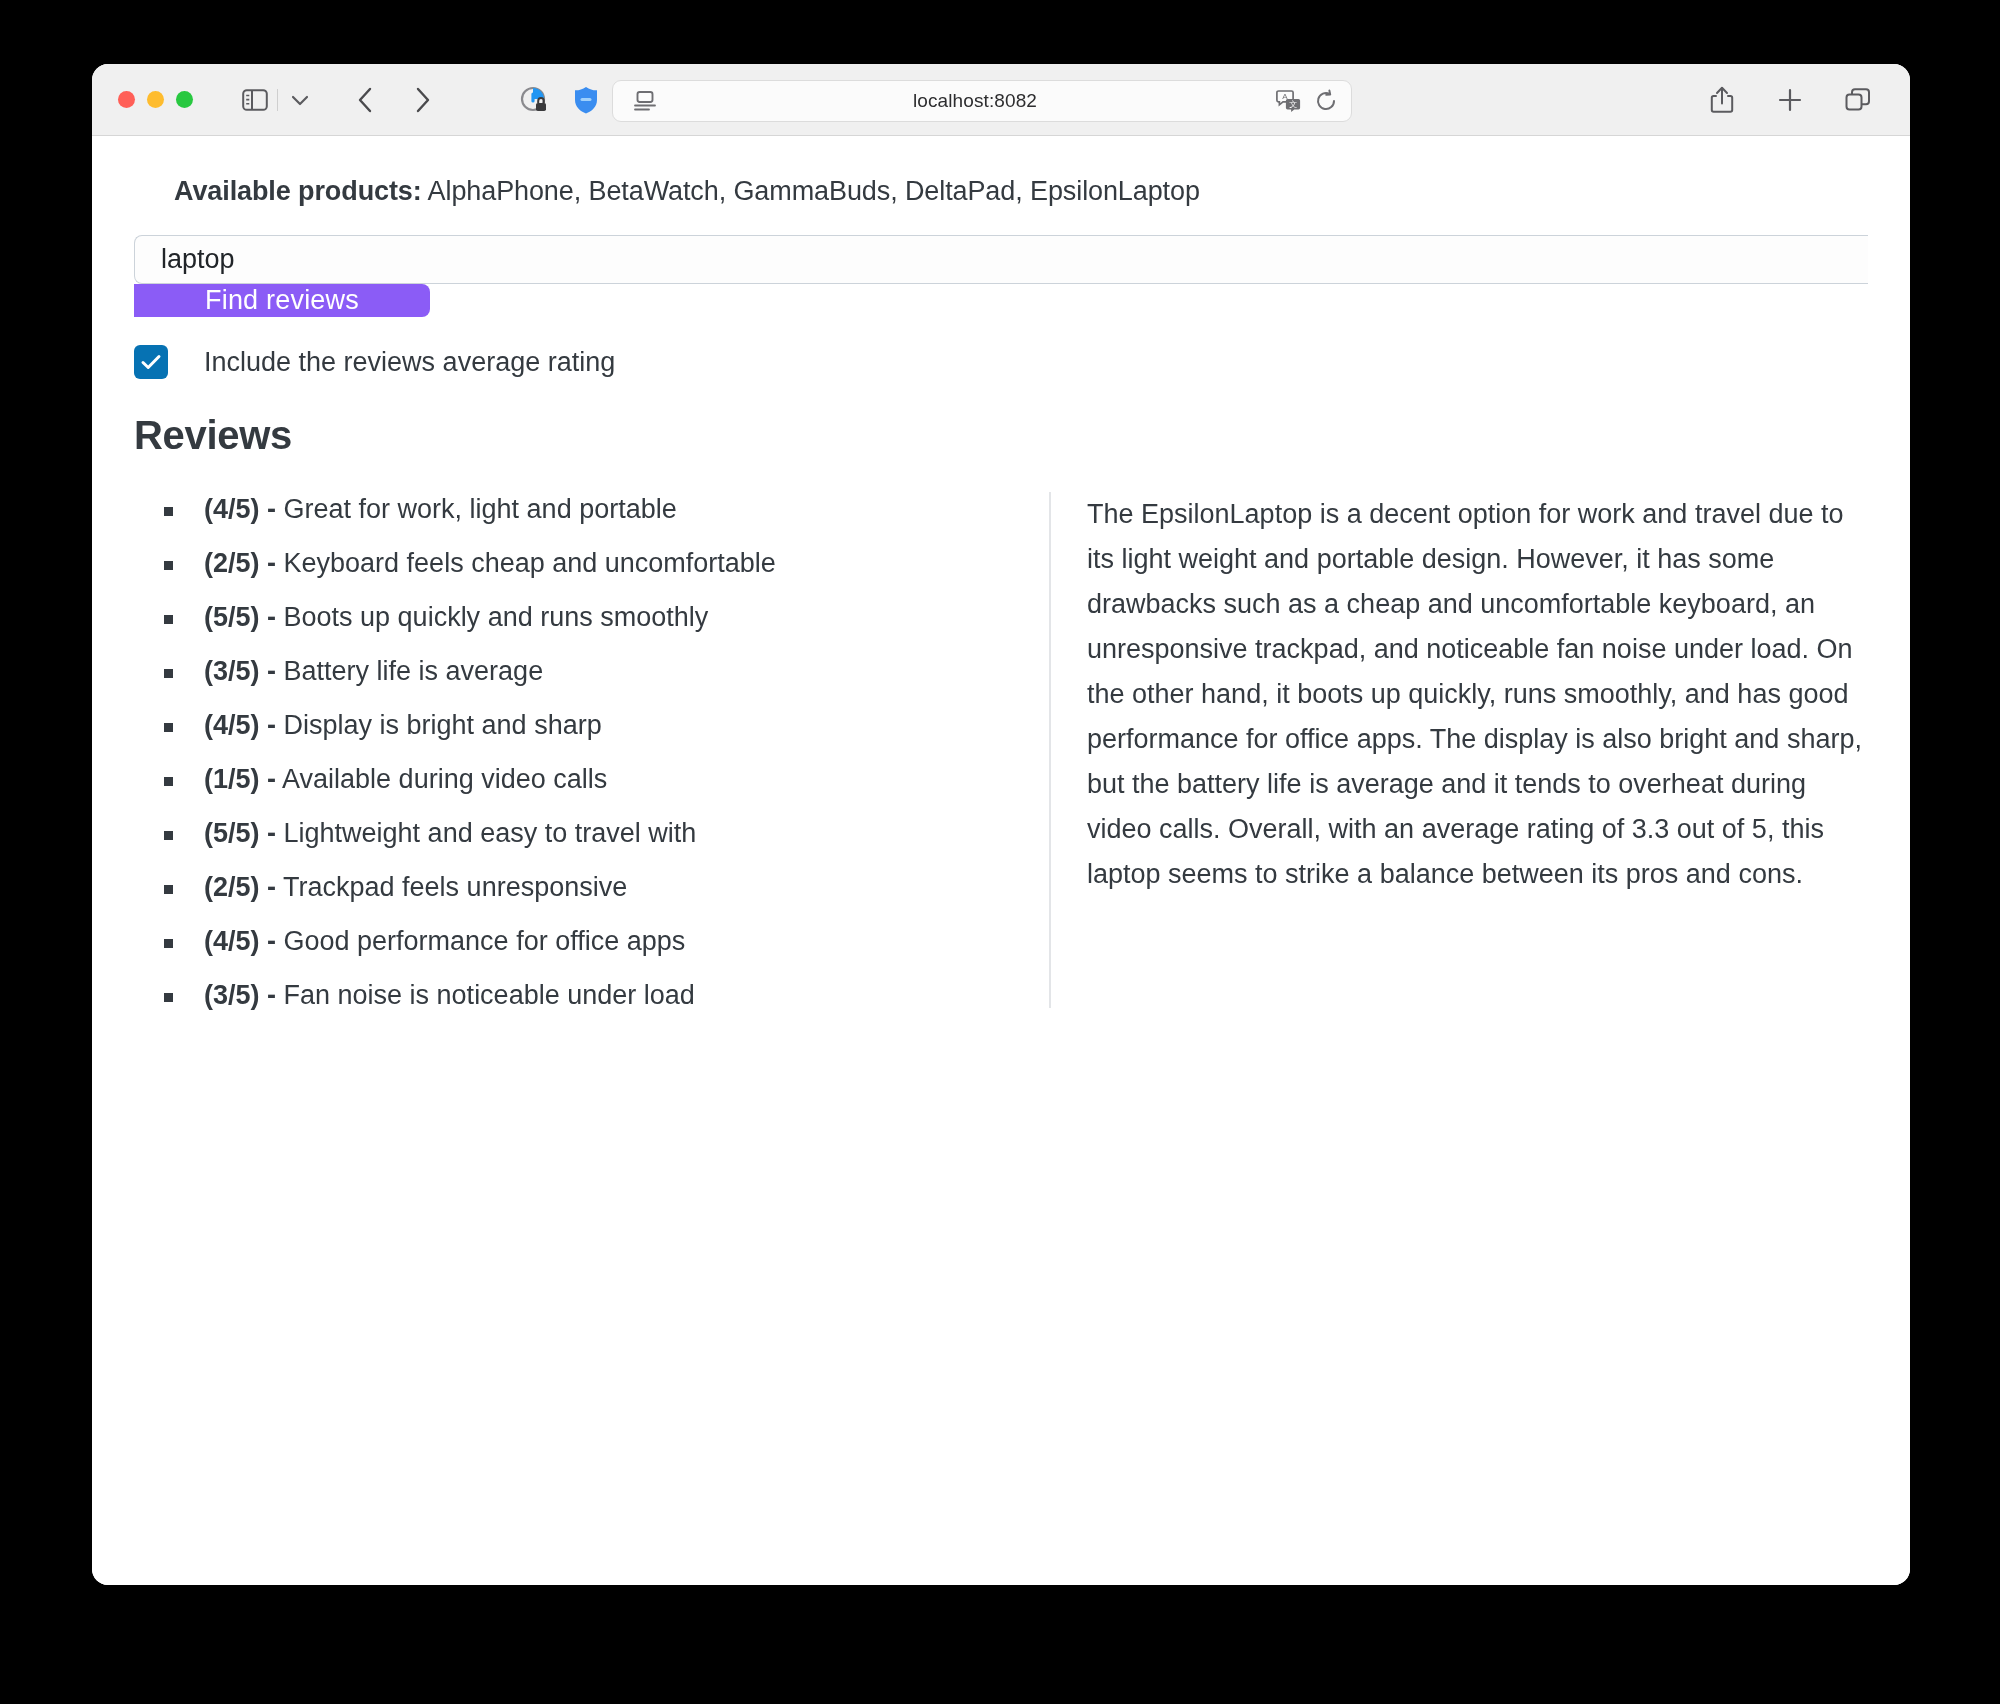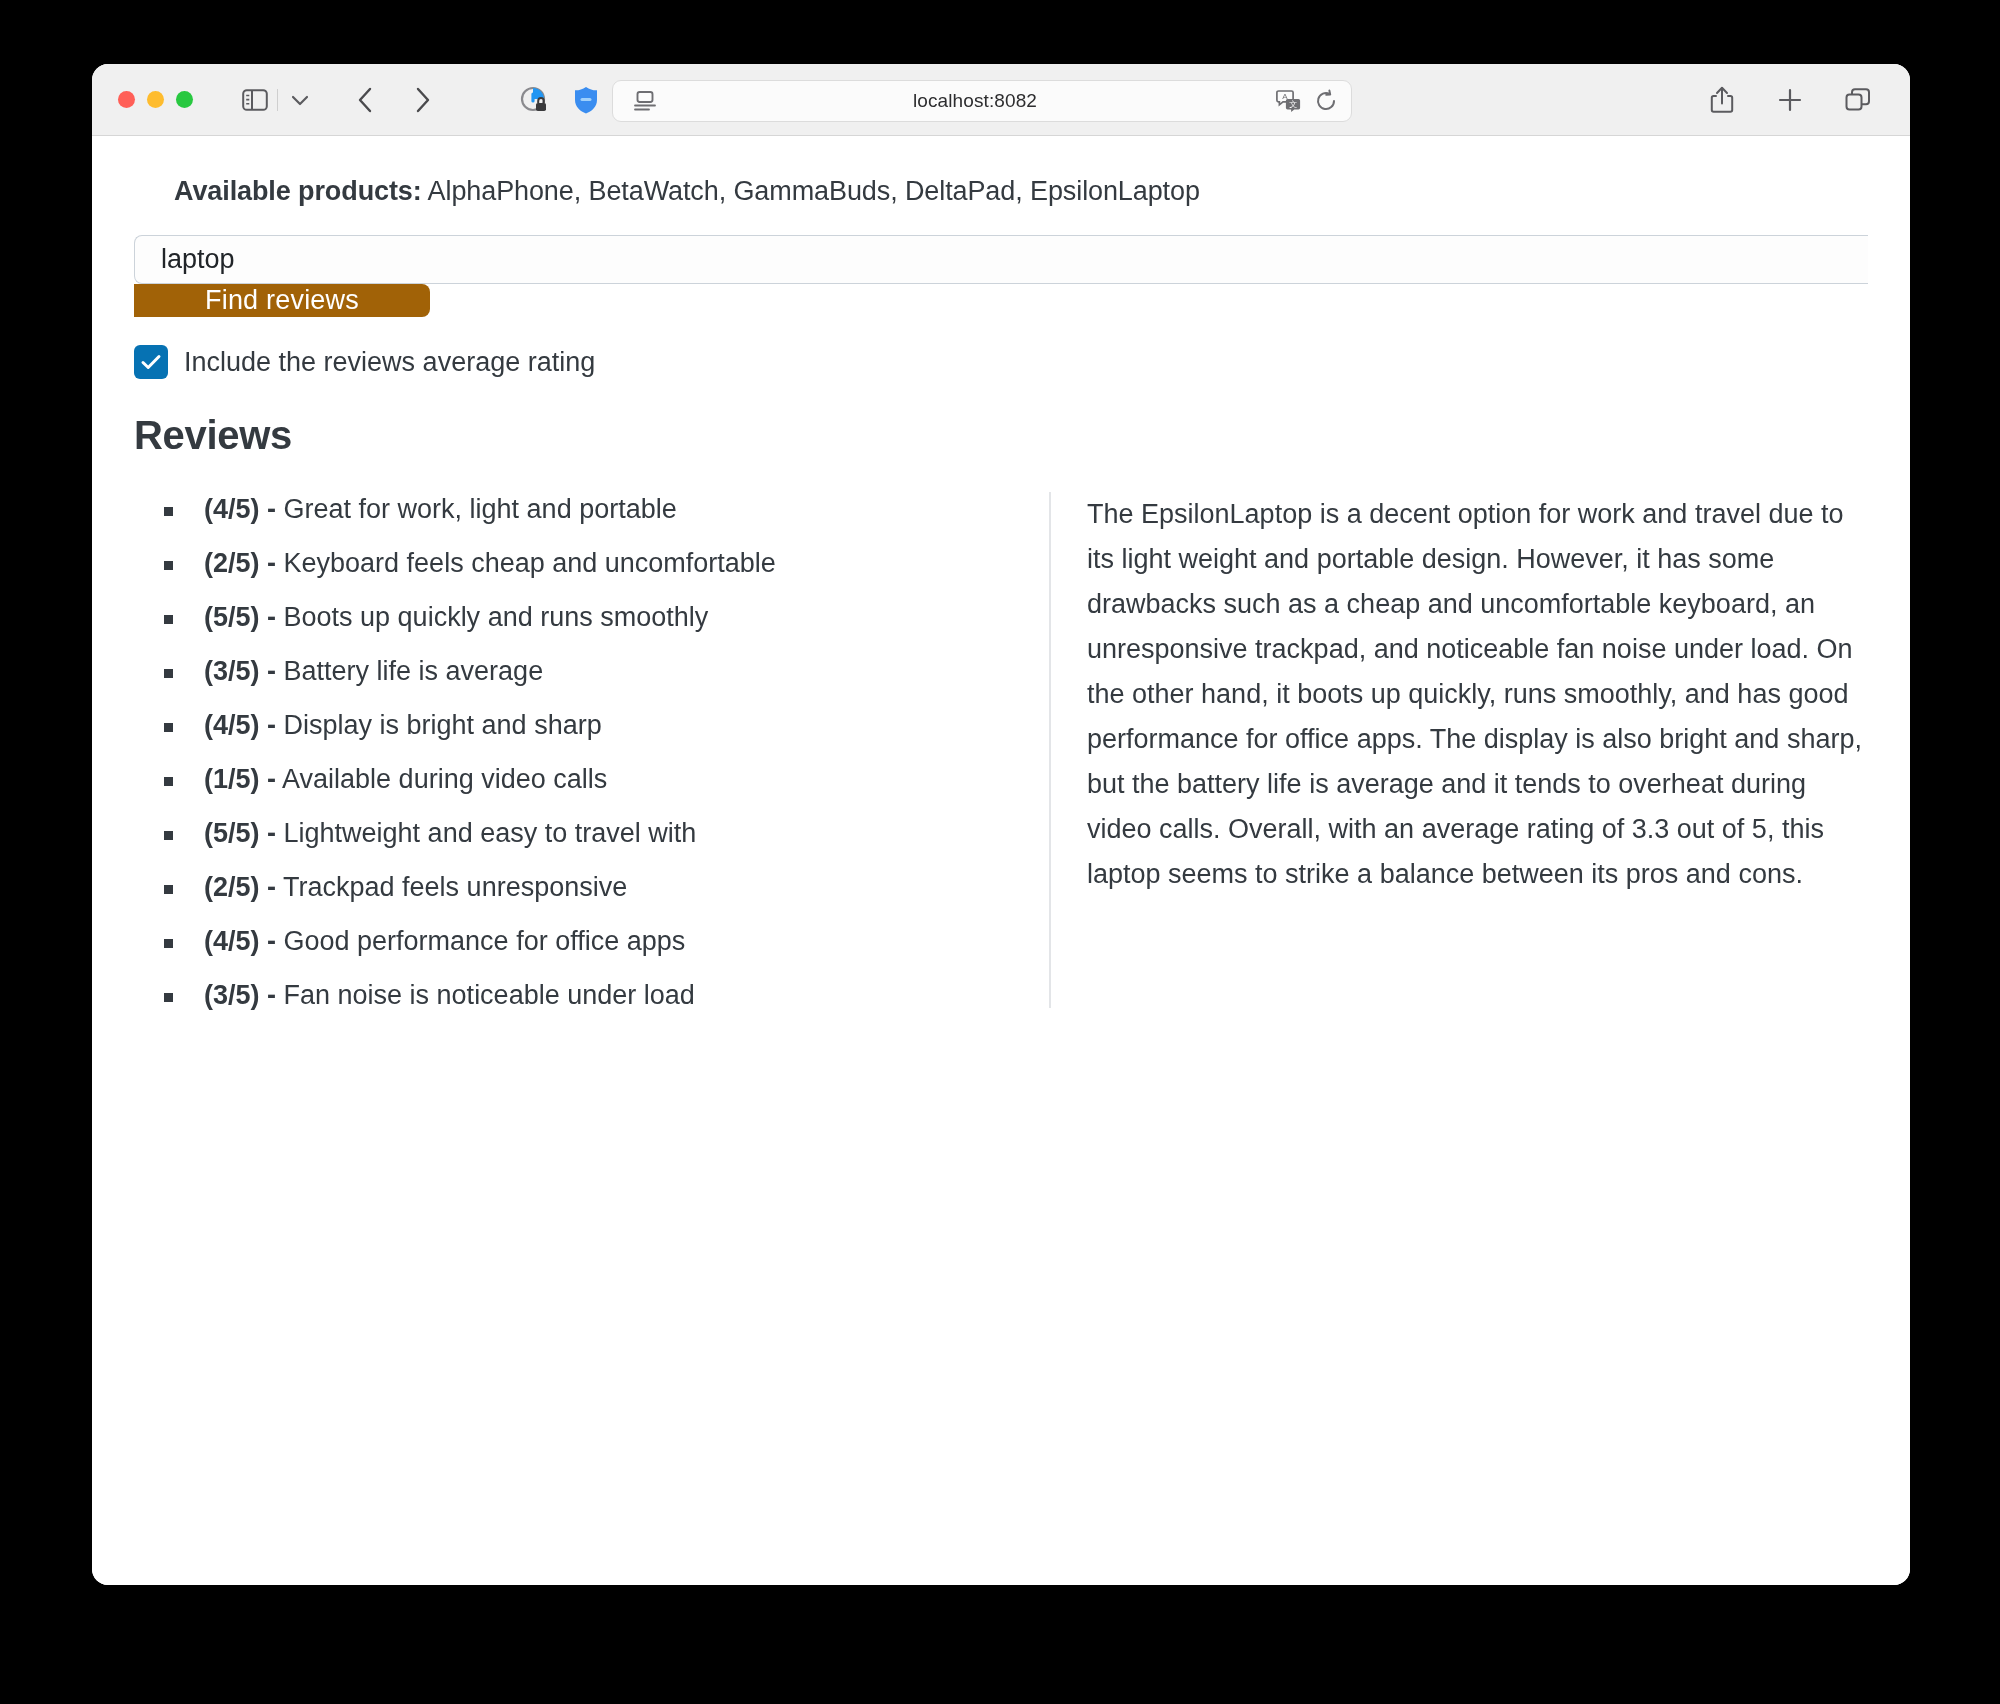--- a/index.html
+++ b/index.html
@@ -133,36 +133,36 @@
     border-radius: 8px 0 0 8px;
     background: #fdfdfd;
     font-size: 27px;
     font-family: "Liberation Sans", sans-serif;
     color: #212529;
     padding: 0 26px;
     outline: none;
   }
   #find-btn {
     width: 296px;
-    background: #a16207;
+    background: #8b5cf6;
     color: #ffffff;
     border: none;
     border-radius: 0 8px 8px 0;
     font-size: 27px;
     font-family: "Liberation Sans", sans-serif;
     cursor: pointer;
     letter-spacing: 0.2px;
   }
 
   
   #checkbox-row {
     display: flex;
     align-items: center;
     margin-top: 28px;
-    gap: 16px;
+    gap: 36px;
   }
   #avg-checkbox {
     width: 34px;
     height: 34px;
     border-radius: 6px;
     background: #0672b3;
     display: flex;
     align-items: center;
     justify-content: center;
     cursor: pointer;

